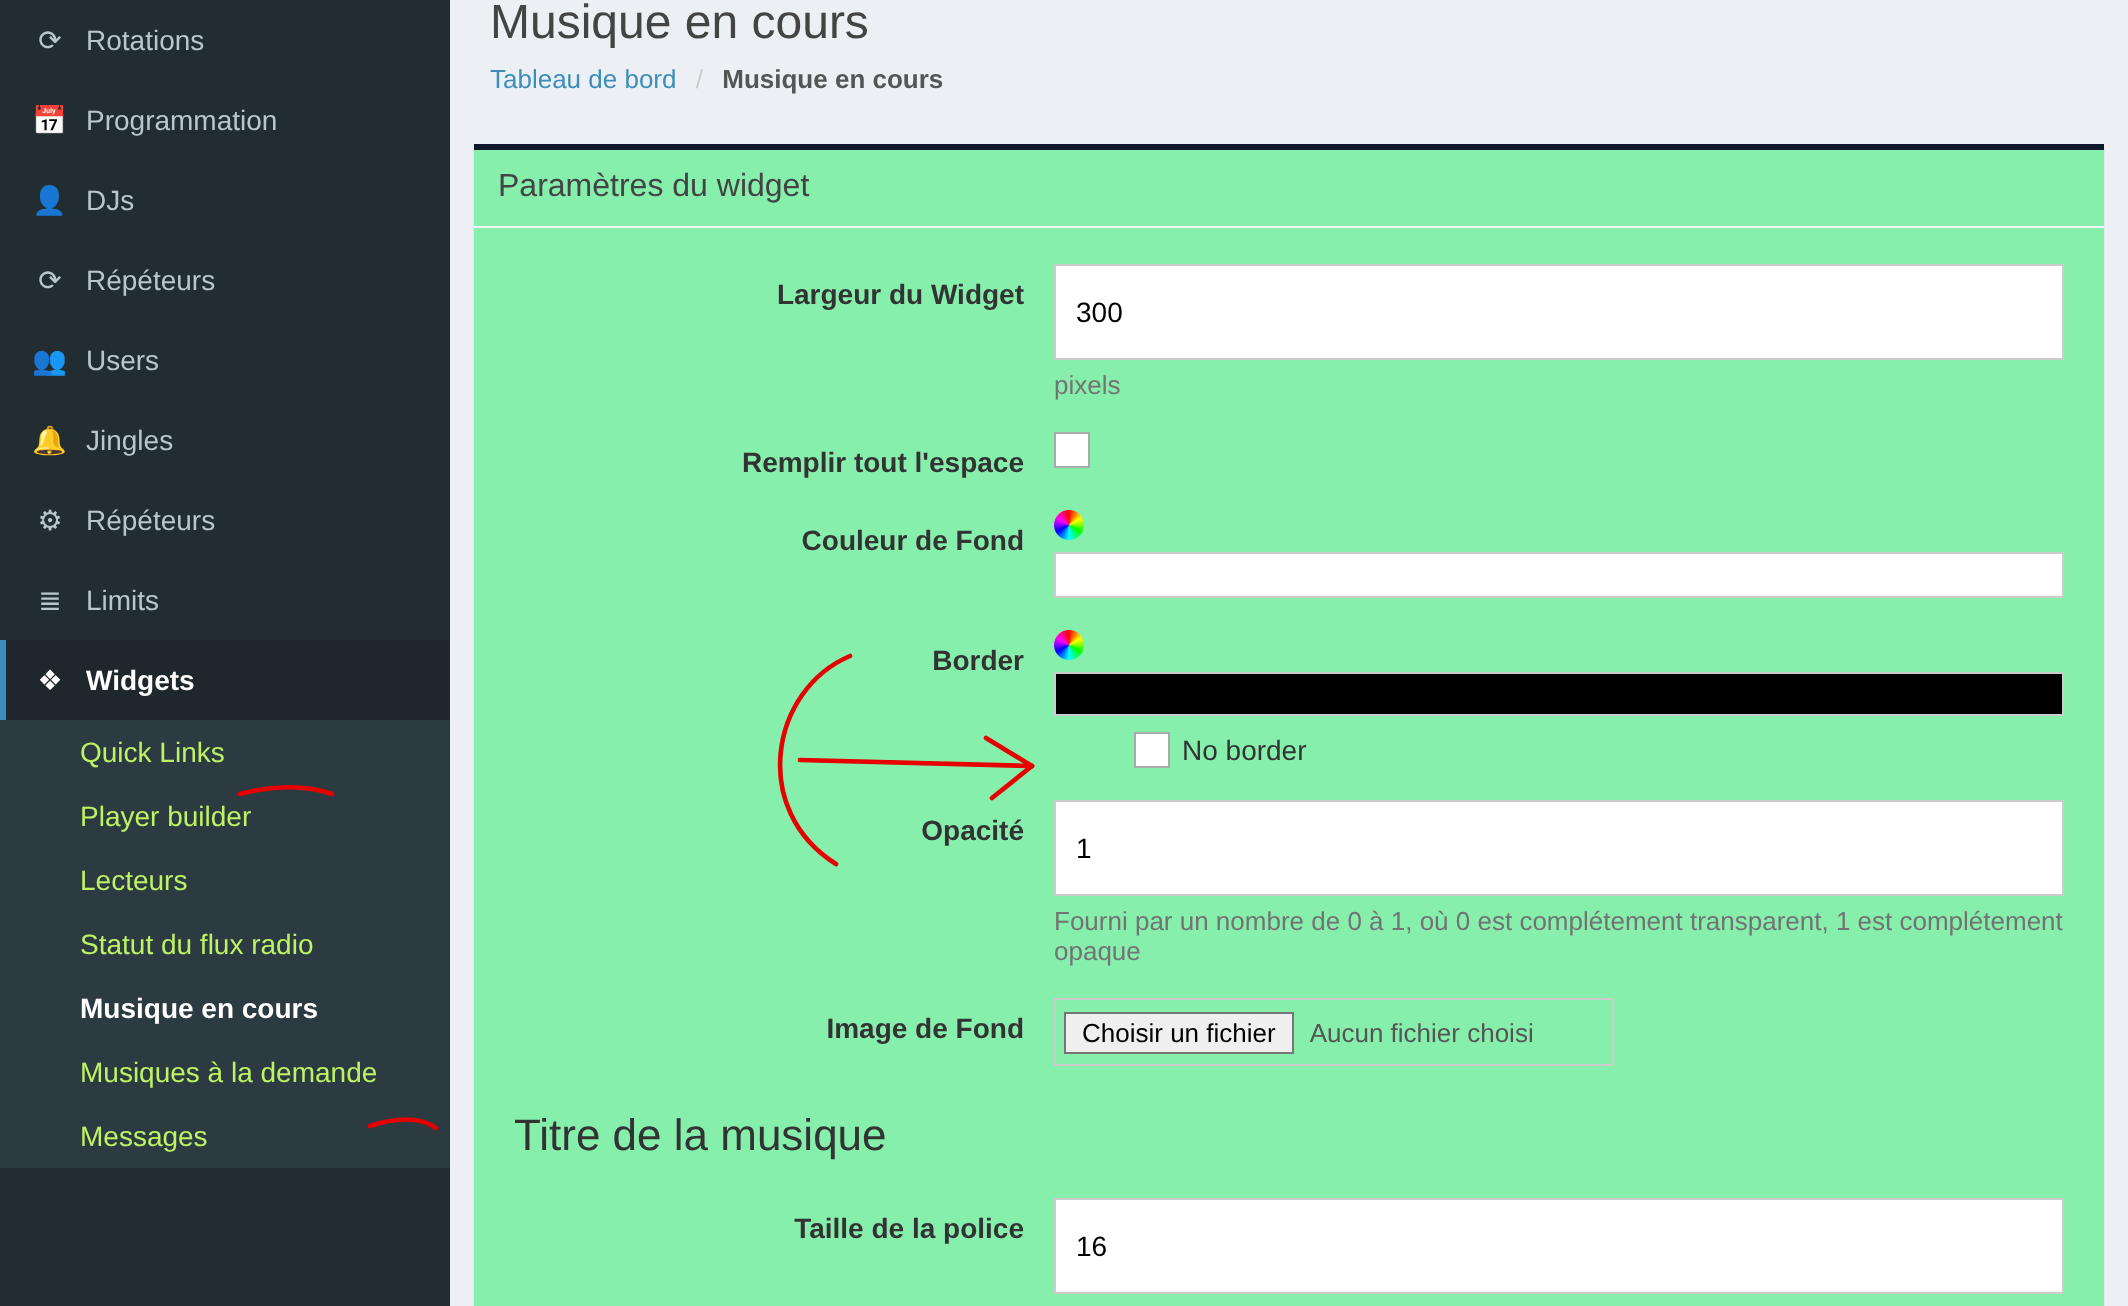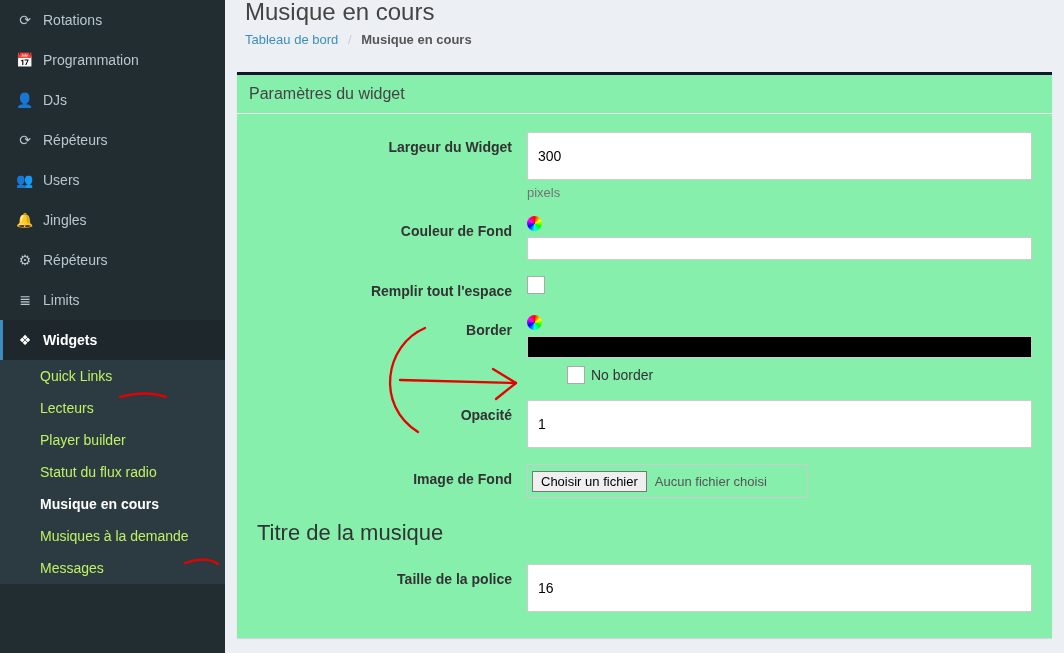--- a/index.html
+++ b/index.html
@@ -215,22 +215,22 @@
   <div class="nav-item">
     <span class="icon">≣</span>
     <span>Limits</span>
   </div>
   <div class="nav-item active">
     <span class="icon">❖</span>
     <span style="font-weight:600;">Widgets</span>
   </div>
   <div class="sub-wrap">
     <div class="sub-item">Quick Links</div>
+    <div class="sub-item">Player builder</div>
     <div class="sub-item">Lecteurs</div>
-    <div class="sub-item">Player builder</div>
     <div class="sub-item">Statut du flux radio</div>
     <div class="sub-item active">Musique en cours</div>
     <div class="sub-item">Musiques à la demande</div>
     <div class="sub-item">Messages</div>
   </div>
 </div>
 
 <div class="main">
   <div class="page-header">
     <h1 class="page-title">Musique en cours</h1>
@@ -247,50 +247,51 @@
 
       <div class="form-row">
         <div class="form-label">Largeur du Widget</div>
         <div class="form-control">
           <input class="text-input" value="300" style="">
           <div class="help">pixels</div>
         </div>
       </div>
 
       <div class="form-row">
+        <div class="form-label">Remplir tout l'espace</div>
+        <div class="form-control">
+          <span class="checkbox-sq"></span>
+        </div>
+      </div>
+
+      <div class="form-row">
         <div class="form-label">Couleur de Fond</div>
         <div class="form-control">
           <span class="swatch"></span>
           <div class="color-box"></div>
-        </div>
-      </div>
-
-      <div class="form-row">
-        <div class="form-label">Remplir tout l'espace</div>
-        <div class="form-control">
-          <span class="checkbox-sq"></span>
         </div>
       </div>
 
       <div class="form-row">
         <div class="form-label">Border</div>
         <div class="form-control">
           <span class="swatch"></span>
           <div class="color-box color-border-black"></div>
           <div class="inline-check">
             <span class="checkbox-sq"></span>
             <span>No border</span>
           </div>
         </div>
       </div>
 
       <div class="form-row">
         <div class="form-label">Opacité</div>
         <div class="form-control">
           <input class="text-input" value="1" style="">
+          <div class="help">Fourni par un nombre de 0 à 1, où 0 est complétement transparent, 1 est complétement opaque</div>
         </div>
       </div>
 
       <div class="form-row">
         <div class="form-label">Image de Fond</div>
         <div class="form-control">
           <div class="file-wrap">
             <span class="file-btn">Choisir un fichier</span>
             <span class="file-label">Aucun fichier choisi</span>
           </div>

